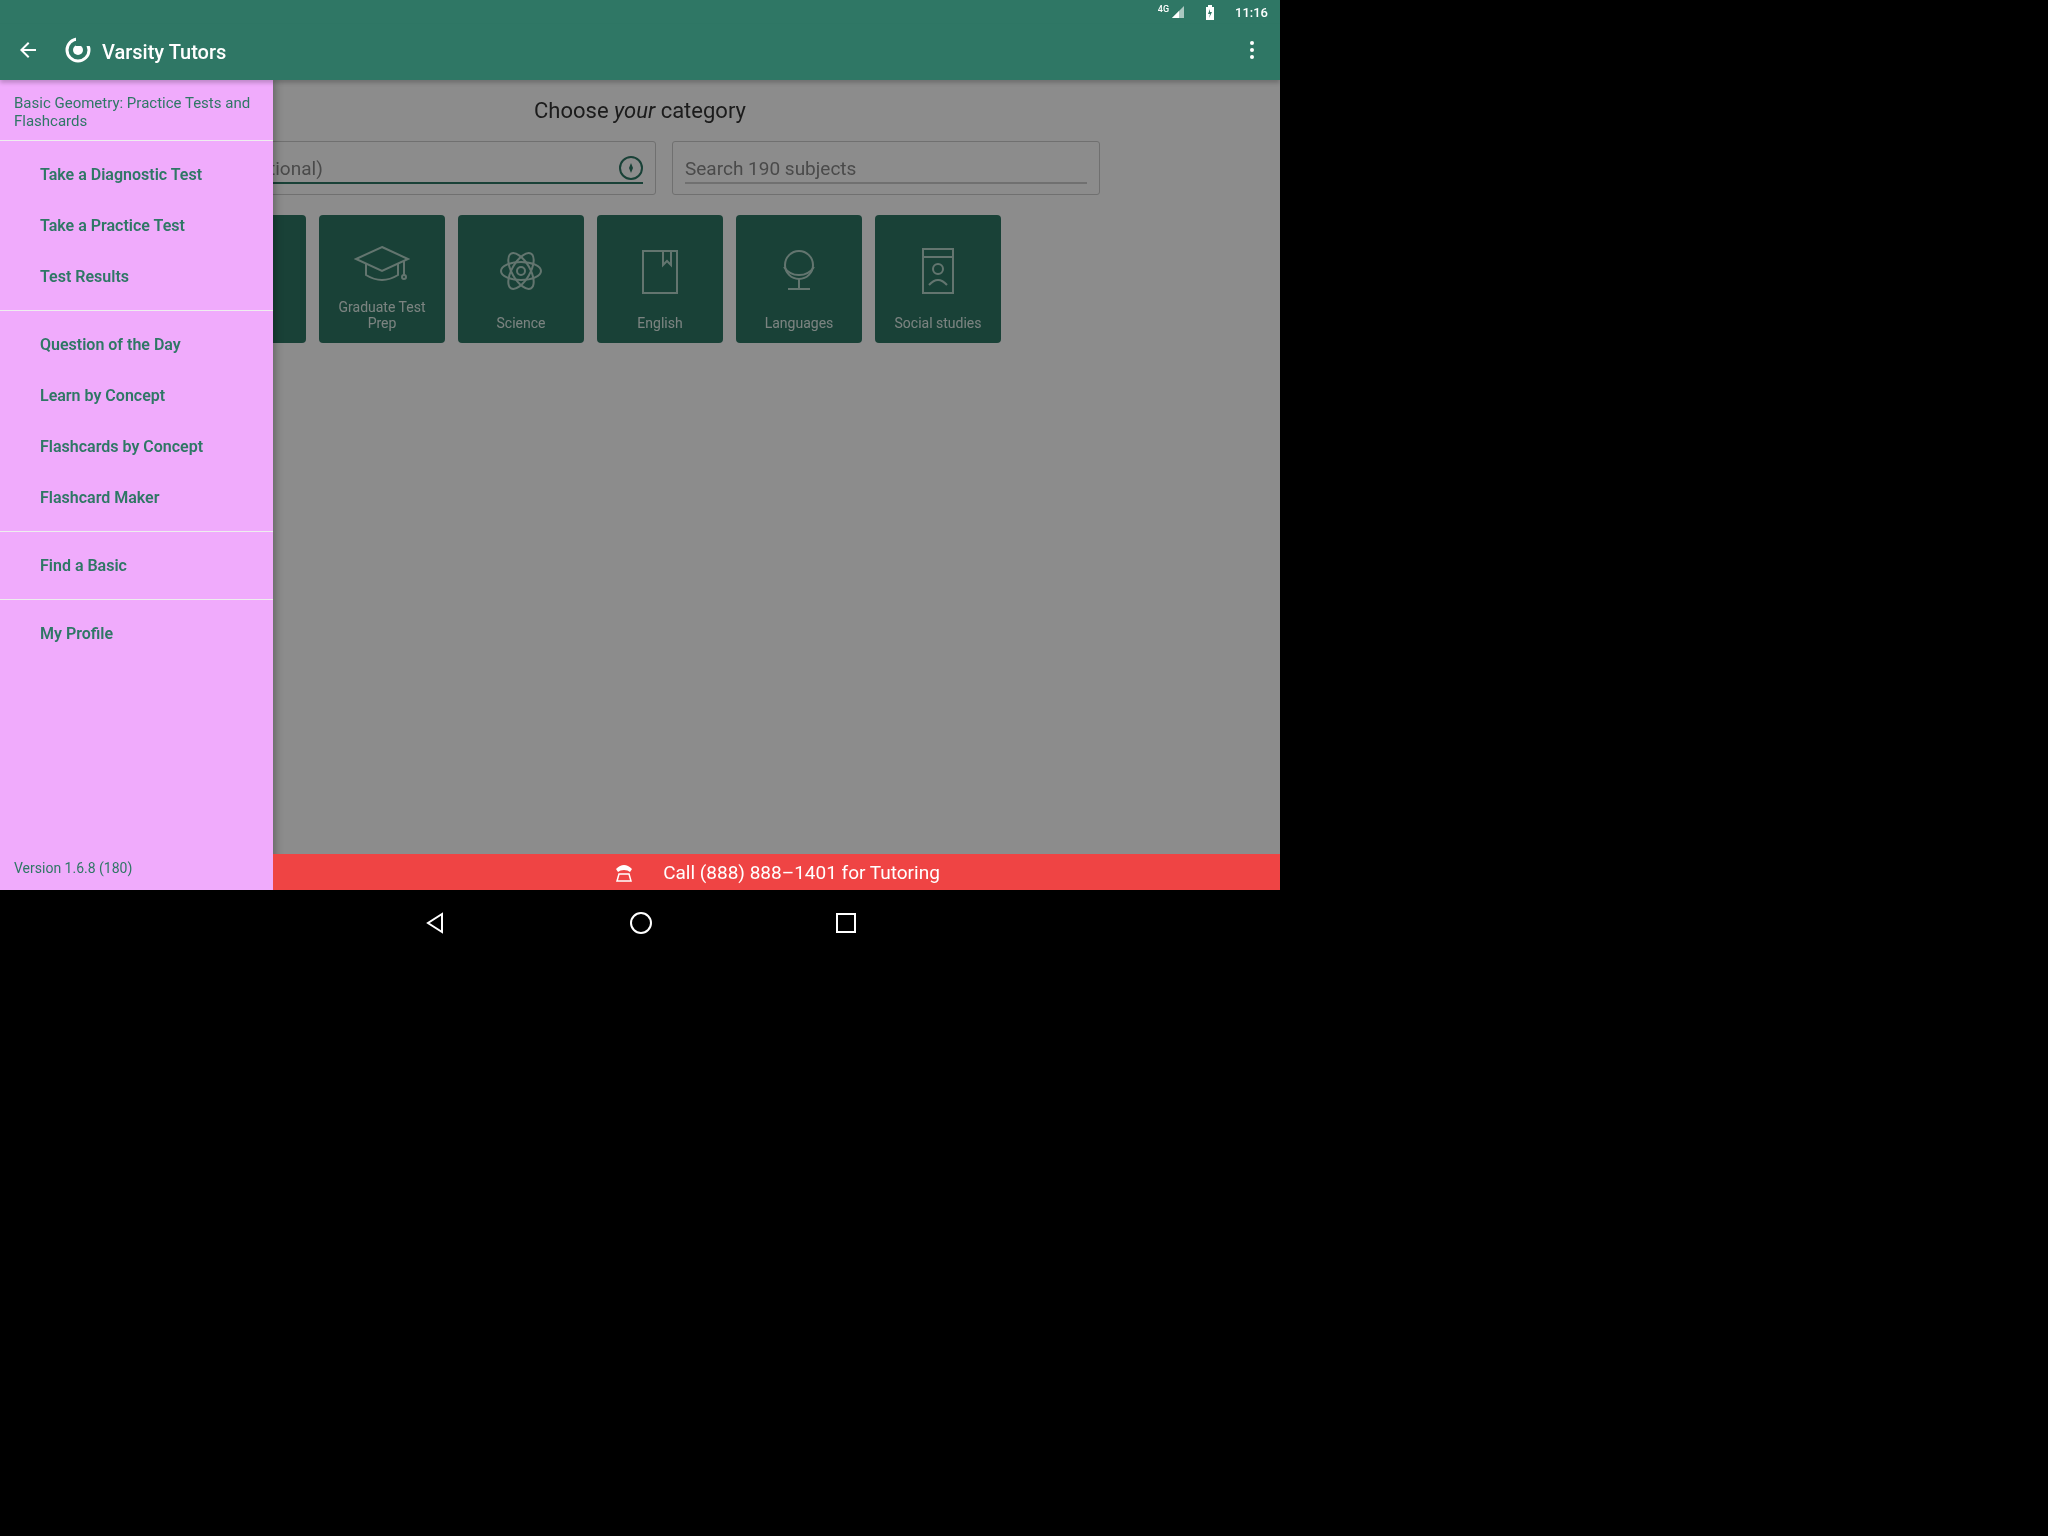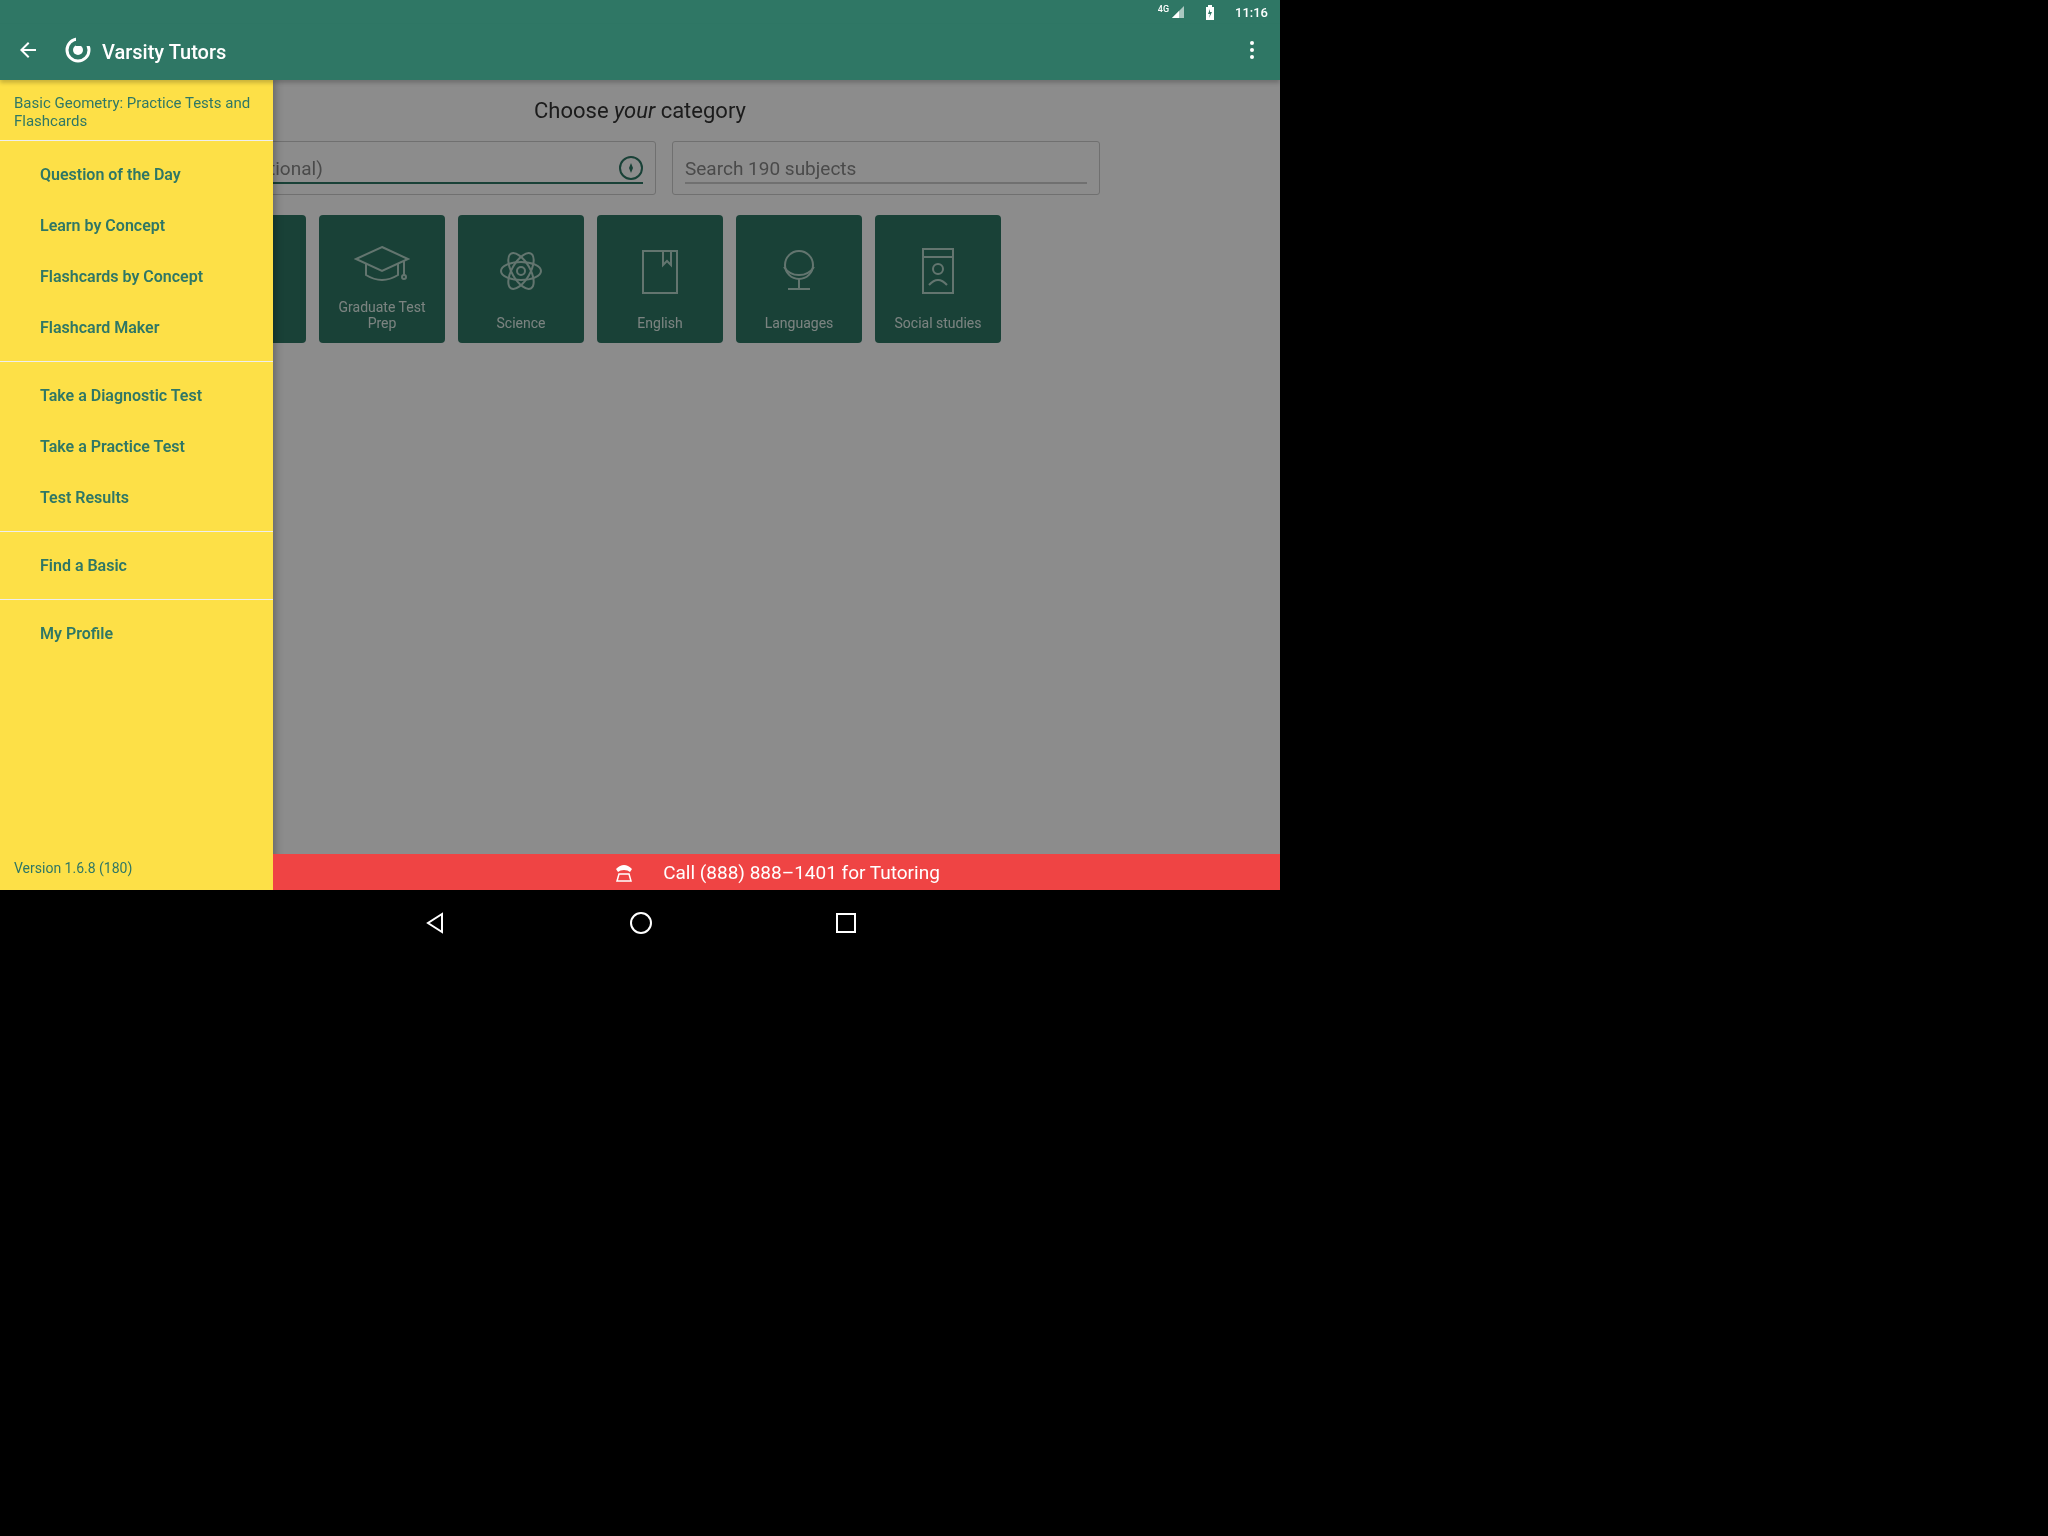--- a/index.html
+++ b/index.html
@@ -127,21 +127,21 @@
       left: 0; right: 0; bottom: 70px;
       background: rgba(0,0,0,0.45);
       z-index: 15;
     }
     .drawer {
       position: absolute;
       top: 80px;
       left: 0;
       width: 273px;
       bottom: 70px;
-      background: #fde047;
+      background: #f0abfc;
       z-index: 16;
       box-shadow: 2px 0 8px rgba(0,0,0,0.3);
       display: flex;
       flex-direction: column;
     }
     .drawer-header {
       padding: 14px 14px 10px;
       font-size: 15px;
       color: #2f7765;
       border-bottom: 1px solid #eee;
@@ -316,31 +316,31 @@
   <svg width="22" height="22">
       <path d="M3 8 Q11 0 19 8 L17 11 Q15 9 11 9 Q7 9 5 11 Z" fill="#fff"></path>
       <path d="M6 13 L16 13 L18 20 L4 20 Z" fill="none" stroke="#fff" stroke-width="1.5"></path>
     </svg>
   <span>Call (888) 888–1401 for Tutoring</span>
 </div>
 
 <div class="drawer">
   <div class="drawer-header">Basic Geometry: Practice Tests and Flashcards</div>
   <div class="drawer-group">
+    <div class="drawer-item">Take a Diagnostic Test</div>
+    <div class="drawer-item">Take a Practice Test</div>
+    <div class="drawer-item">Test Results</div>
+  </div>
+  <div class="drawer-group">
     <div class="drawer-item">Question of the Day</div>
     <div class="drawer-item">Learn by Concept</div>
     <div class="drawer-item">Flashcards by Concept</div>
     <div class="drawer-item">Flashcard Maker</div>
   </div>
   <div class="drawer-group">
-    <div class="drawer-item">Take a Diagnostic Test</div>
-    <div class="drawer-item">Take a Practice Test</div>
-    <div class="drawer-item">Test Results</div>
-  </div>
-  <div class="drawer-group">
     <div class="drawer-item">Find a Basic</div>
   </div>
   <div class="drawer-group" style="border-bottom:none">
     <div class="drawer-item">My Profile</div>
   </div>
   <div class="drawer-footer">Version 1.6.8 (180)</div>
 </div>
 
 <div class="nav-bar">
   <span>

